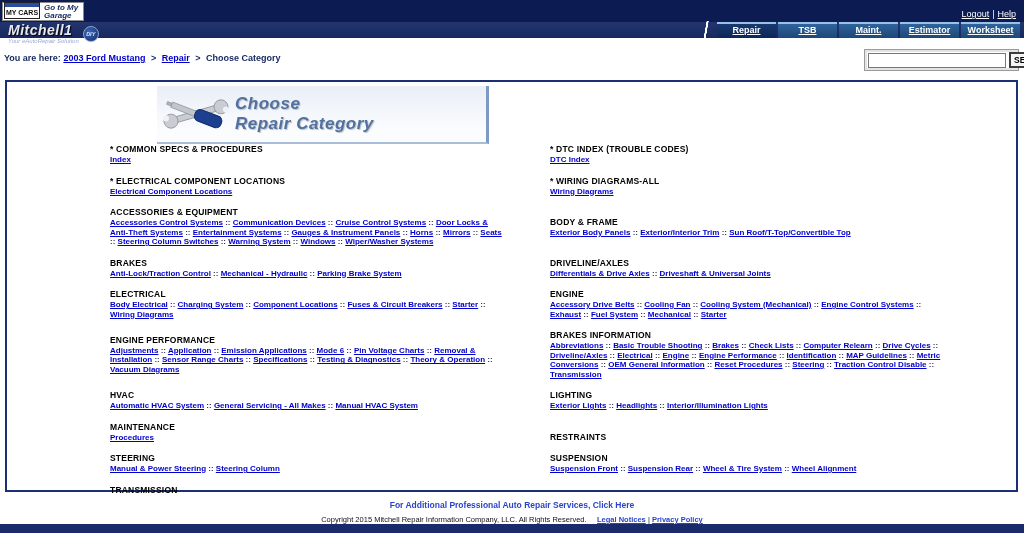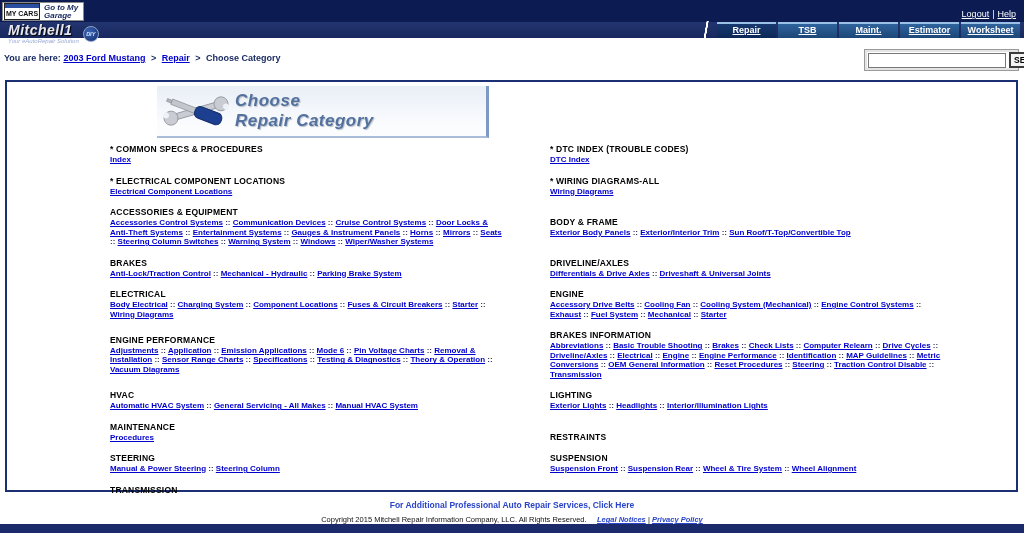--- a/index.html
+++ b/index.html
@@ -2,21 +2,21 @@
 <html><head>
 <meta charset="utf-8">
 <style>
   * { margin:0; padding:0; box-sizing:border-box; }
   html,body { width:1024px; height:533px; }
   body { font-family:"Liberation Sans", sans-serif; background:#ffffff; position:relative; overflow:hidden; }
   a { cursor:pointer; }
 
   
   .topbar { position:absolute; left:0; top:0; width:1024px; height:22px; background:#0c1b52; }
-  .garage-btn { position:absolute; left:2px; top:2px; height:19px; background:#ffffff; border:1px solid #8a8a8a; display:flex; align-items:center; cursor:pointer; }
+  .garage-btn { position:absolute; left:2px; top:2px; height:19px; background:#ffffff; border:1px solid #8a8a8a; display:flex; align-items:flex-end; cursor:pointer; }
   .plate { width:36px; border:1px solid #222; margin:1px; background:#fff; display:flex; flex-direction:column; }
   .plate-strip { height:4px; background:#2a4fa0; }
   .plate-text { font-size:7px; font-weight:bold; color:#111; text-align:center; line-height:11px; letter-spacing:0; }
   .garage-label { font-size:8px; font-weight:bold; font-style:italic; color:#16275e; padding:1px 4px 0 3px; width:42px; line-height:8px; }
   .top-right { position:absolute; right:8px; top:3px; text-align:right; }
   .top-link { color:#ffffff; font-size:9px; font-weight:normal; text-decoration:underline; }
   .top-sep { color:#ffffff; font-size:9px; margin:0 3px; }
   .version { color:#9fb2e0; font-size:7.5px; font-style:italic; margin-top:2px; }
 
   
@@ -37,38 +37,38 @@
   .crumb-link { color:#0000cc; text-decoration:underline; }
   .crumb-sep { color:#16275e; margin:0 3px; }
 
   
   .search-box { position:absolute; top:49px; right:5px; width:155px; height:22px; background:#ffffff; border:1px solid #9a9a9a; box-shadow:0 0 0 2px #e4e4e4 inset; display:flex; align-items:center; padding:0 3px; z-index:5; }
   .search-input { flex:1; height:15px; border:1px solid #777; font-size:10px; padding:0 2px; font-family:"Liberation Sans", sans-serif; }
   .search-btn { margin-left:3px; background:#f5f5f5; border:2px solid #3c3c3c; font-size:8.5px; font-weight:bold; color:#000; padding:1px 3px; line-height:10px; font-family:"Liberation Sans", sans-serif; cursor:pointer; }
 
   
   .main-box { position:absolute; left:5px; top:80px; width:1013px; height:412px; border:2px solid #1b2f74; background:#ffffff; }
-  .banner { position:absolute; left:150px; top:4px; width:332px; height:52px; display:flex; align-items:center; background:linear-gradient(180deg,#e9eff7 0%, #fbfcfe 80%); border-right:3px solid #7d99c4; border-bottom:2px solid #a9bcd9; }
+  .banner { position:absolute; left:150px; top:4px; width:332px; height:58px; display:flex; align-items:center; background:linear-gradient(180deg,#e9eff7 0%, #fbfcfe 80%); border-right:3px solid #7d99c4; border-bottom:2px solid #a9bcd9; }
   .banner-icon { width:78px; height:46px; flex:0 0 auto; }
   .banner-title { font-size:17px; font-weight:bold; font-style:italic; color:#52719f; line-height:20px; text-shadow:1px 1px 1px #b9bec7; letter-spacing:0.5px; }
 
   
   .cat-grid { position:absolute; left:103px; top:62px; width:880px; }
   .cat-row { display:flex;align-items:center; }
   .cat-cell { width:440px; padding-right:30px; }
   .cat-heading { font-size:8.5px; font-weight:bold; color:#000; letter-spacing:0.2px; margin-bottom:1px; }
   .cat-links { font-size:8px; font-weight:bold; line-height:9.5px; margin-bottom:11px; max-width:398px; }
   .cat-link { color:#0000cc; text-decoration:underline; }
   .cat-sep { color:#333355; }
 
   
   .footer { position:absolute; left:0; top:494px; width:1024px; text-align:center; }
   .footer-promo { font-size:8.5px; font-weight:bold; color:#2a45c8; }
   .footer-copy { font-size:7.5px; color:#111; margin-top:3px; }
-  .footer-small-link { color:#2a45c8; text-decoration:underline; font-weight:bold;font-style:italic; }
+  .footer-small-link { color:#2a45c8; text-decoration:underline; font-weight:bold; }
   .footer-top { font-size:9px; font-weight:bold; color:#2a45c8; margin-top:2px; }
   .footer-top .top-word { text-decoration:underline; }
   .bottombar { position:absolute; left:0; bottom:0; width:1024px; height:9px; background:#1b2a6b; }
 </style>
 </head>
 <body>
 
 <div class="topbar">
   <div class="garage-btn">
     <div class="plate">

